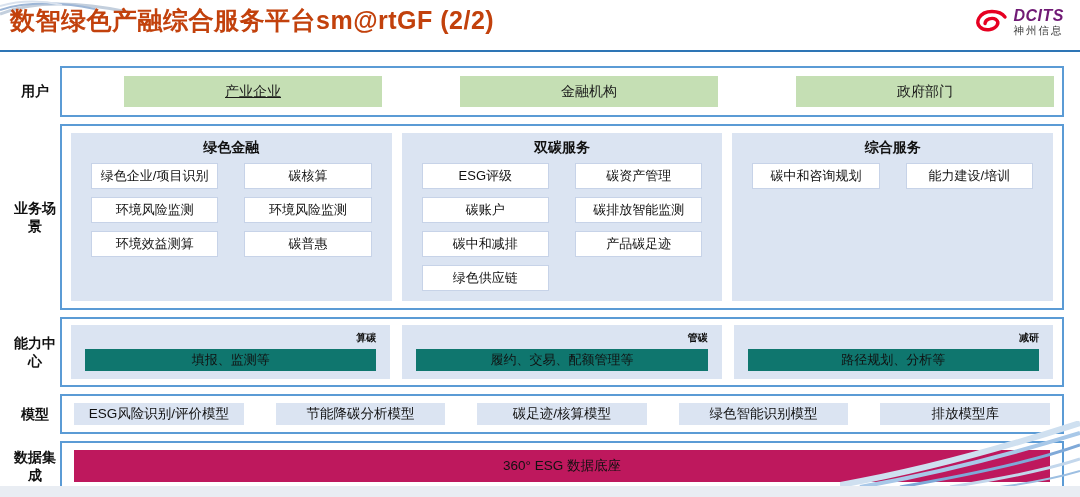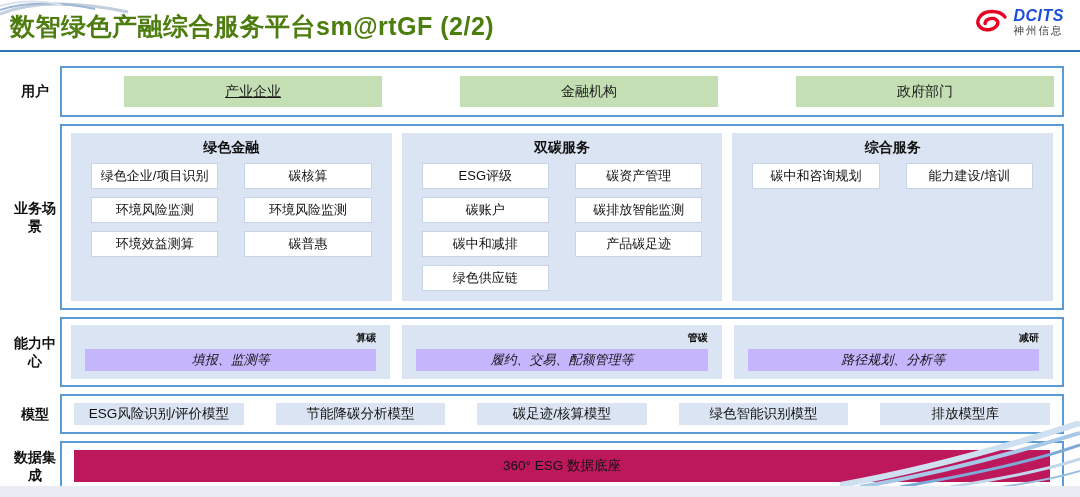--- a/index.html
+++ b/index.html
@@ -3,27 +3,27 @@
 <meta charset="utf-8">
 <style>
   html,body{margin:0;padding:0;}
   body{
     width:1080px;height:497px;position:relative;overflow:hidden;
     background:#ffffff;font-family:"Liberation Sans","DejaVu Sans",sans-serif;color:#111;
   }
   
   .header{position:relative;height:54px;}
   .title{
-    position:absolute;left:10px;top:10px;font-size:25px;font-weight:bold;
-    color:#4d7c0f;letter-spacing:.5px;white-space:nowrap;
+    position:absolute;left:10px;top:4px;font-size:25px;font-weight:bold;
+    color:#c2410c;letter-spacing:.5px;white-space:nowrap;
   }
   .title-rule{position:absolute;left:0;top:50px;width:100%;height:2px;background:#2e75b5;}
   .logo{position:absolute;right:16px;top:8px;display:flex;align-items:center;gap:5px;}
   .logo-texts{display:flex;flex-direction:column;line-height:1.05;}
-  .logo-brand{font-size:16px;font-weight:bold;font-style:italic;color:#1d4ed8;letter-spacing:.5px;}
+  .logo-brand{font-size:16px;font-weight:bold;font-style:italic;color:#701a75;letter-spacing:.5px;}
   .logo-company{font-size:10.5px;color:#3a3a3a;letter-spacing:2px;}
   
   .deco-topleft{position:absolute;left:0;top:0;}
   .deco-bottomright{position:absolute;right:0;bottom:10px;}
   .bottom-strip{position:absolute;left:0;bottom:0;width:100%;height:11px;background:#e9edf3;}
   
   .main{padding:12px 16px 0 10px;}
   .row{display:flex;margin-bottom:7px;}
   .row-label{
     width:50px;min-width:50px;display:flex;align-items:center;justify-content:center;
@@ -43,21 +43,21 @@
   .scen-title{text-align:center;font-weight:bold;font-size:14px;padding:6px 0 2px;}
   .scen-grid{display:grid;grid-template-columns:1fr 1fr;gap:8px 26px;padding:4px 20px 10px;align-content:start;flex:1;}
   .scen-item{
     background:#fff;border:1px solid #c7d3e8;height:24px;display:flex;
     align-items:center;justify-content:center;font-size:13px;white-space:nowrap;text-align:right;
   }
   
   .cap-box{display:flex;gap:12px;padding:6px 9px;}
   .cap-cell{flex:1;background:#dbe4f2;padding:3px 14px 8px;}
   .cap-title{text-align:right;font-weight:bold;font-size:10px;padding:3px 0 4px;}
-  .cap-desc{background:#c4b5fd;text-align:center;font-style:italic;font-size:13px;height:22px;line-height:22px;}
+  .cap-desc{background:#0f766e;text-align:center;font-size:13px;height:22px;line-height:22px;}
   
   .model-box{display:flex;gap:32px;padding:7px 12px;}
   .model-cell{
     flex:1;background:#dbe4f2;height:22px;display:flex;align-items:center;
     justify-content:center;font-size:13.5px;white-space:nowrap;
   }
   
   .data-box{padding:7px 12px;}
   .data-cell{background:#be185d;height:32px;display:flex;align-items:center;justify-content:center;font-size:13.5px;}
 </style>

